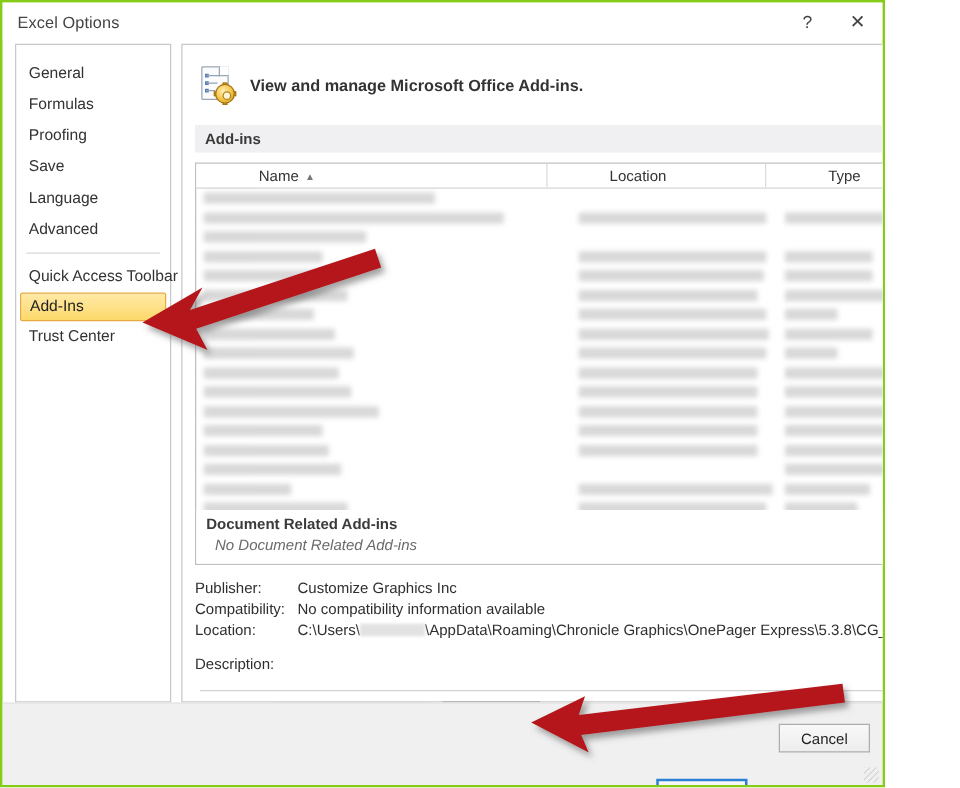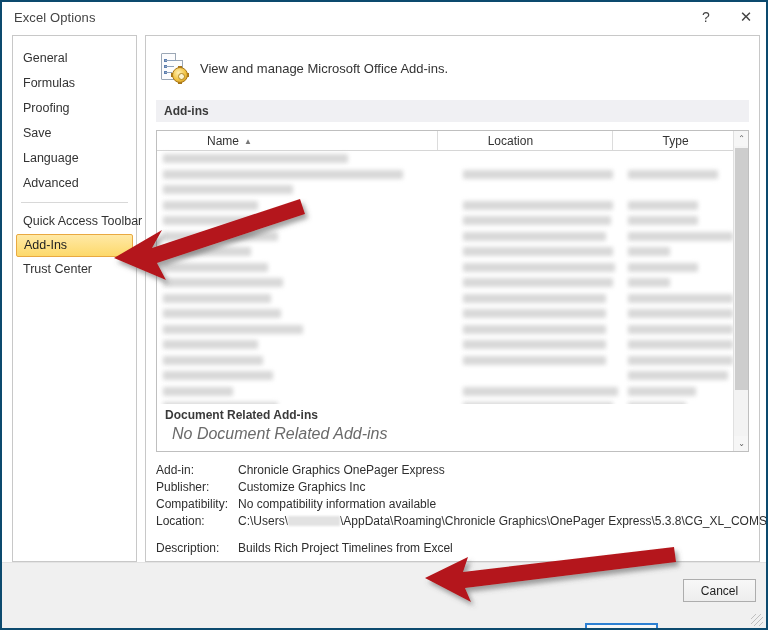--- a/index.html
+++ b/index.html
@@ -6,23 +6,23 @@
   html, body {
     margin: 0; padding: 0;
     width: 768px; height: 630px;
     overflow: hidden;
     font-family: "Liberation Sans", sans-serif;
     background: #ffffff;
   }
 
   #dialog {
     position: relative;
-    width: 768px; height: 630px;
-    background: #ffffff;
-    border: 2px solid #0c4a6e;
+    width: 708px; height: 630px;
+    background: #ffffff;
+    border: 2px solid #84cc16;
     overflow: hidden;
   }
 
   
   #titlebar {
     position: absolute; left: 0; top: 0;
     width: 100%; height: 30px;
     background: #ffffff;
     display: flex; align-items: center;
   }
@@ -73,20 +73,21 @@
     width: 615px; height: 527px;
     background: #ffffff;
     border: 1px solid #C8C8C8;
     padding: 8px 10px;
   }
 
   #intro {
     display: flex; align-items: center;
     gap: 12px; height: 44px;
     margin: 2px 0 10px 4px;
+    font-weight: bold;
   }
   #intro-text { font-size: 13px; color: #333; }
 
   
   .doc-icon { position: relative; width: 28px; height: 30px; }
   .doc-page {
     position: absolute; left: 1px; top: 0;
     width: 22px; height: 27px;
     background: #FCFCFD;
     border: 1px solid #9BA7B5;
@@ -177,21 +178,21 @@
   
   #doc-related {
     position: absolute; left: 0; bottom: 0;
     width: 100%; padding: 4px 0 8px 8px;
     background: #ffffff;
   }
   #doc-related .title {
     font-size: 12px; font-weight: bold; color: #3A3A3A;
   }
   #doc-related .none {
-    font-size: 16px; font-style: italic; color: #6A6A6A;
+    font-size: 12px; font-style: italic; color: #6A6A6A;
     margin: 3px 0 0 7px;
   }
 
   
   #vscroll {
     position: absolute; right: 0; top: 0;
     width: 15px; height: 100%;
     background: #F3F3F3;
     border-left: 1px solid #E0E0E0;
   }
@@ -554,39 +555,34 @@
       </div>
       <div id="vscroll">
         <div class="sb-arrow up">⌃</div>
         <div id="sb-thumb"></div>
         <div class="sb-arrow down">⌄</div>
       </div>
     </div>
 
     <div id="details">
         <div class="drow">
-          <div class="dlabel">Add-in:</div>
-          <div class="dval">Chronicle Graphics OnePager Express</div>
-        </div>
-        <div class="drow">
           <div class="dlabel">Publisher:</div>
           <div class="dval">Customize Graphics Inc</div>
         </div>
         <div class="drow">
           <div class="dlabel">Compatibility:</div>
           <div class="dval">No compatibility information available</div>
         </div>
         <div class="drow">
           <div class="dlabel">Location:</div>
           <div class="dval"><span>C:\Users\</span><span class="redacted"></span><span>\AppData\Roaming\Chronicle Graphics\OnePager Express\5.3.8\CG_XL_COMShim.dll</span></div>
         </div>
         <div class="dspacer"></div>
         <div class="drow">
           <div class="dlabel">Description:</div>
-          <div class="dval">Builds Rich Project Timelines from Excel</div>
         </div>
       </div>
 
     <div id="manage-sep"></div>
 
     <div id="manage-row">
       <div id="manage-label"><span>M</span><u>a</u><span>nage:</span></div>
       <div id="combo">
         <div id="combo-value">COM Add-ins</div>
         <div id="combo-arrow">⌄</div>

